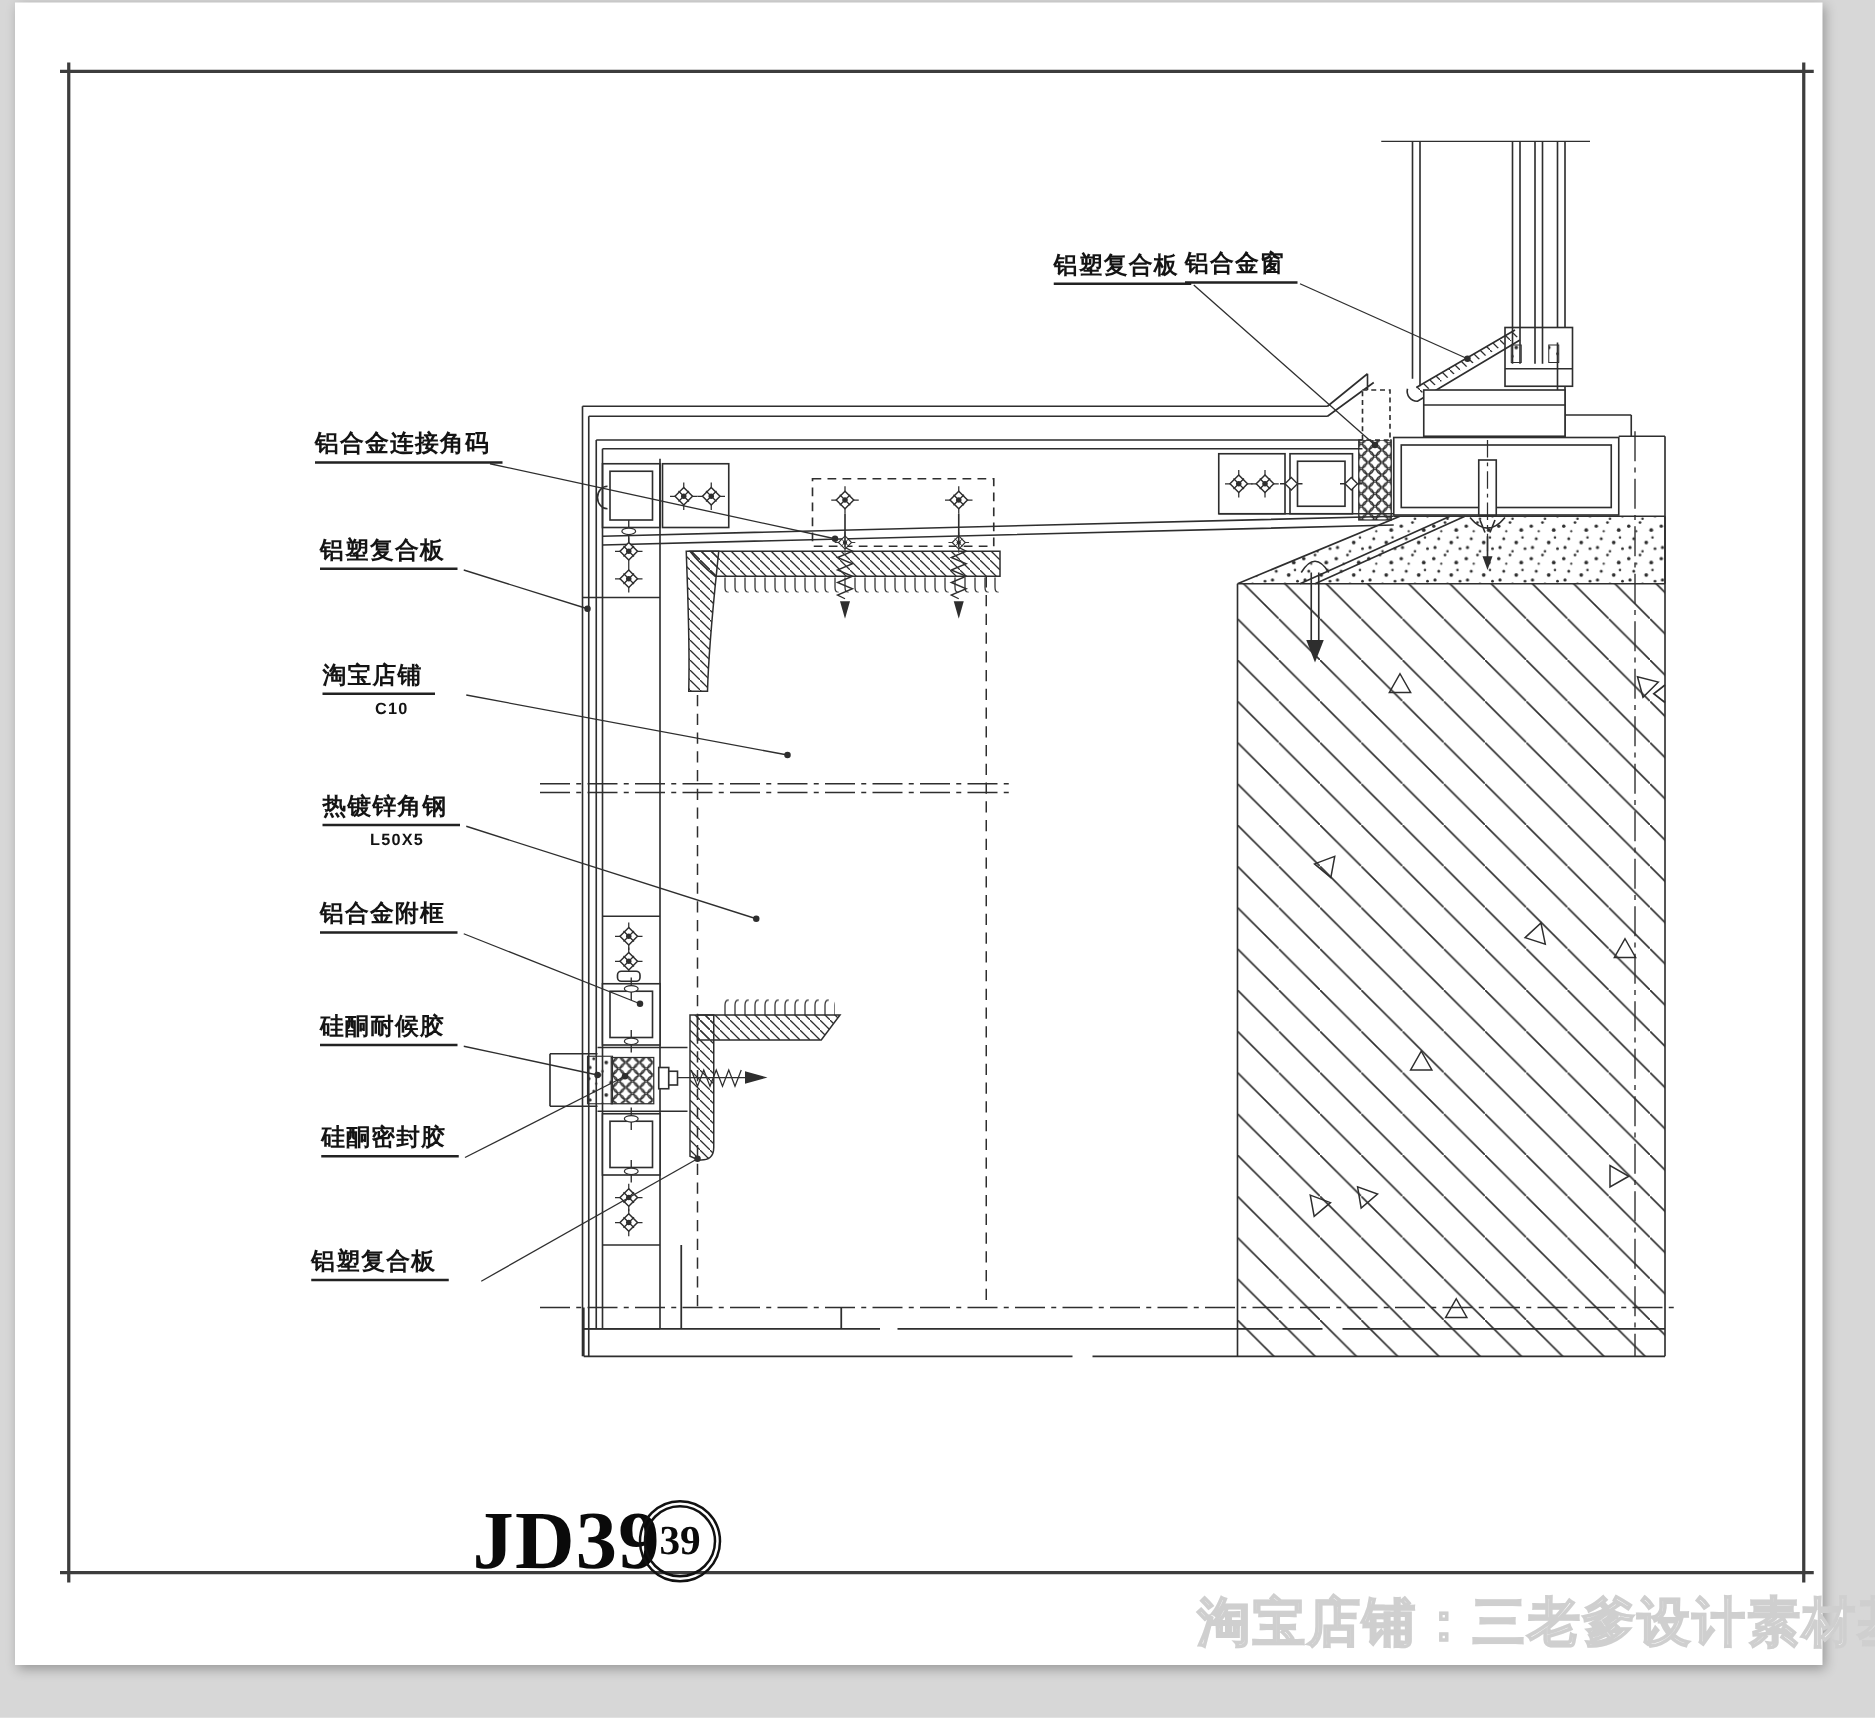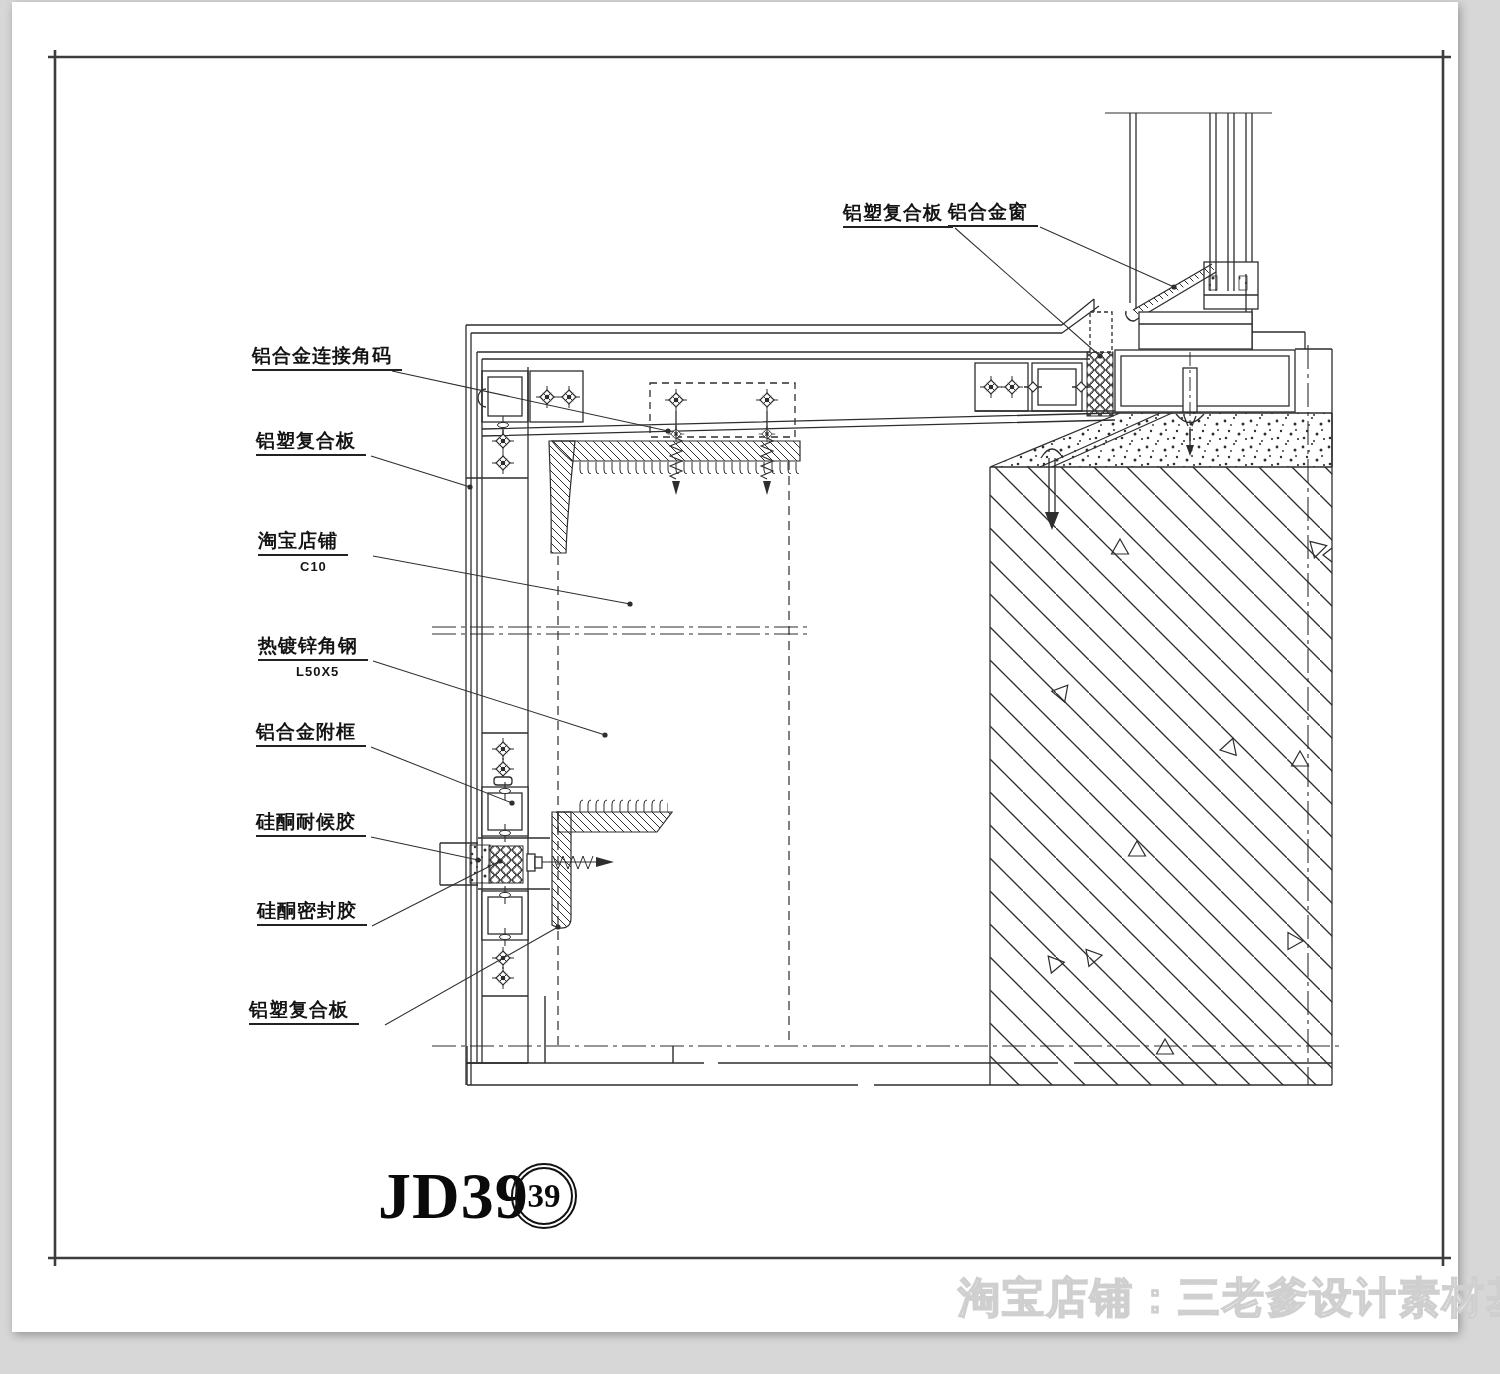--- a/index.html
+++ b/index.html
@@ -4,21 +4,21 @@
 <style>
   html,body{margin:0;padding:0;background:#d7d7d7;width:1500px;height:1374px;overflow:hidden;
             font-family:"Liberation Sans",sans-serif;}
   #stage{position:relative;width:1500px;height:1374px;}
   #paper{position:absolute;left:12px;top:2px;width:1446px;height:1330px;background:#fff;
          box-shadow:2px 3px 9px rgba(0,0,0,.3);}
   svg.draw{position:absolute;left:0;top:0;}
   .lbl{position:absolute;font-weight:bold;font-size:19px;color:#141414;letter-spacing:1px;
        border-bottom:2px solid #222;padding:0 10px 3px 0;white-space:nowrap;line-height:21px;}
   .spec{position:absolute;font-size:13px;color:#141414;letter-spacing:1px;white-space:nowrap;font-weight:bold;}
-  .titlerow{position:absolute;left:0;top:1155px;width:1220px;height:90px;}
+  .titlerow{position:absolute;left:0;top:1192px;width:1220px;height:90px;}
   .tcode{position:absolute;left:378px;top:3px;font-family:"Liberation Serif",serif;
          font-size:66px;font-weight:600;color:#0a0a0a;letter-spacing:1px;}
   .tcircle{position:absolute;left:511px;top:8px;width:54px;height:54px;border:6px double #111;
            border-radius:50%;text-align:center;}
   .tnum{font-family:"Liberation Serif",serif;font-size:33px;font-weight:600;color:#0a0a0a;
         line-height:54px;display:block;}
   .ttext{position:absolute;left:612px;top:0px;font-size:58px;font-weight:bold;color:#0a0a0a;
          letter-spacing:3px;white-space:nowrap;}
   .wm{position:absolute;left:958px;top:1270px;font-size:42px;font-weight:bold;letter-spacing:2px;
       color:#ffffff;-webkit-text-stroke:1.5px #cfcfcf;text-shadow:0 0 1px #cfcfcf;white-space:nowrap;z-index:5;}

